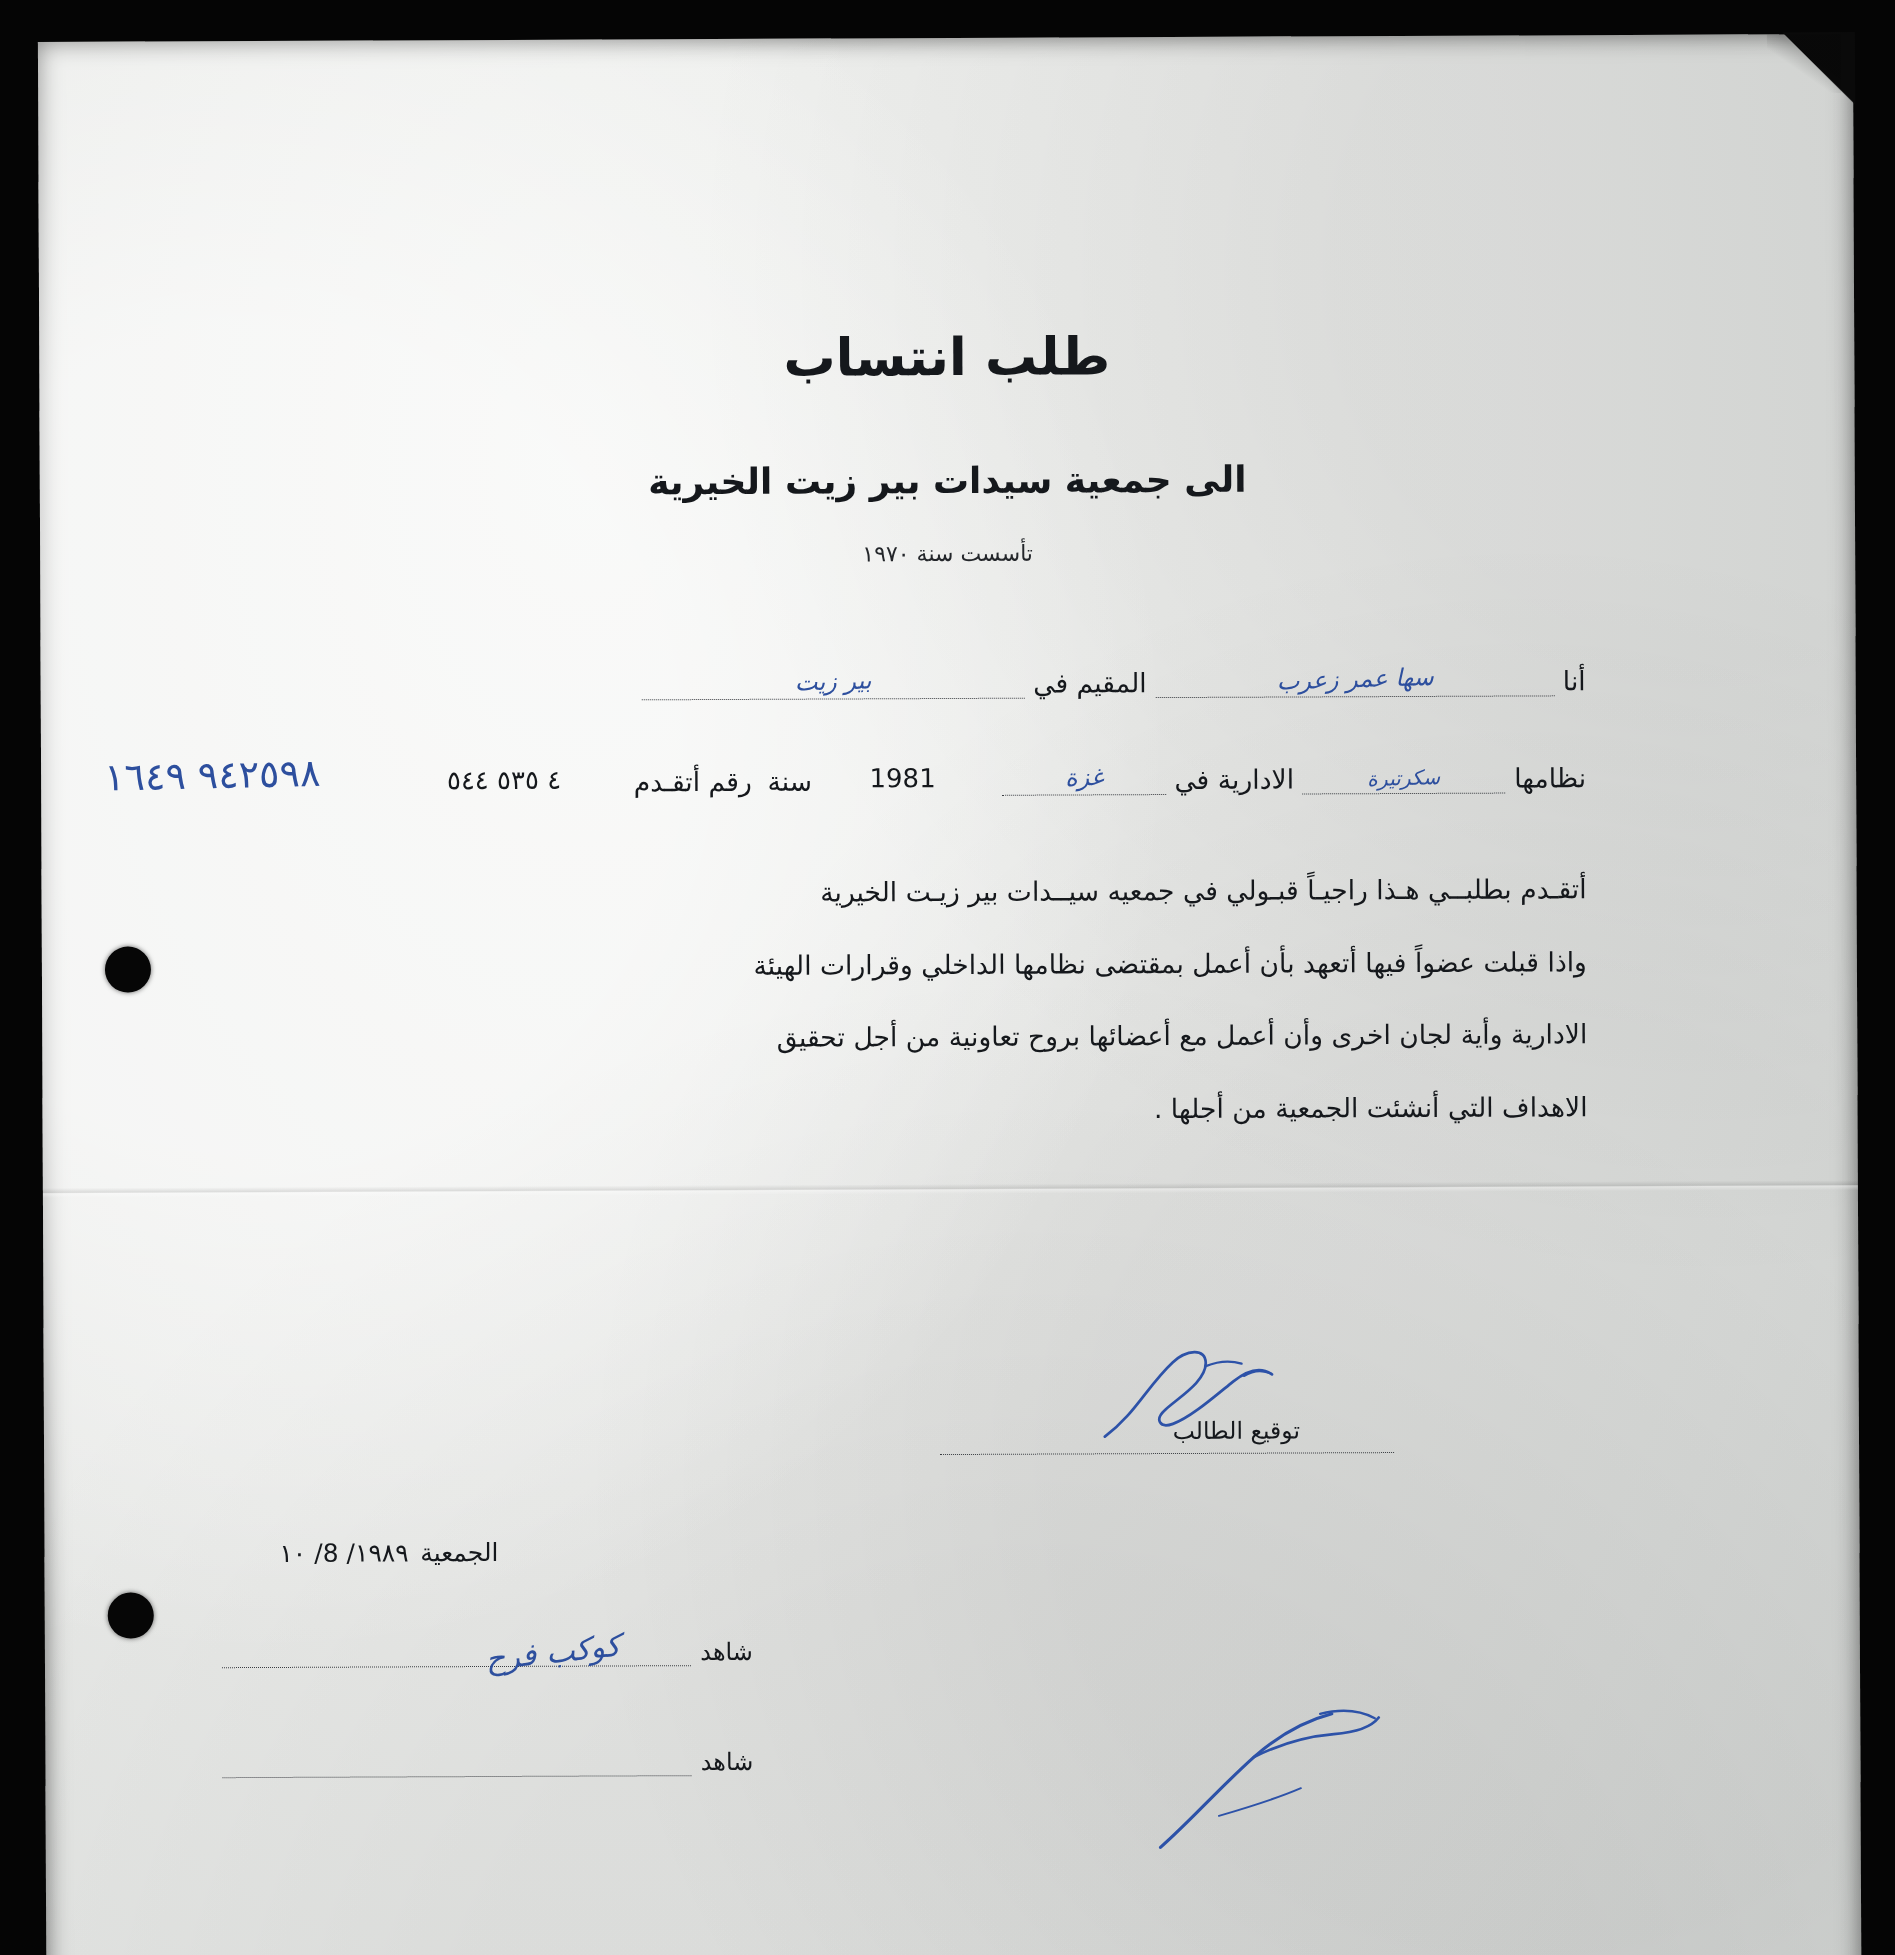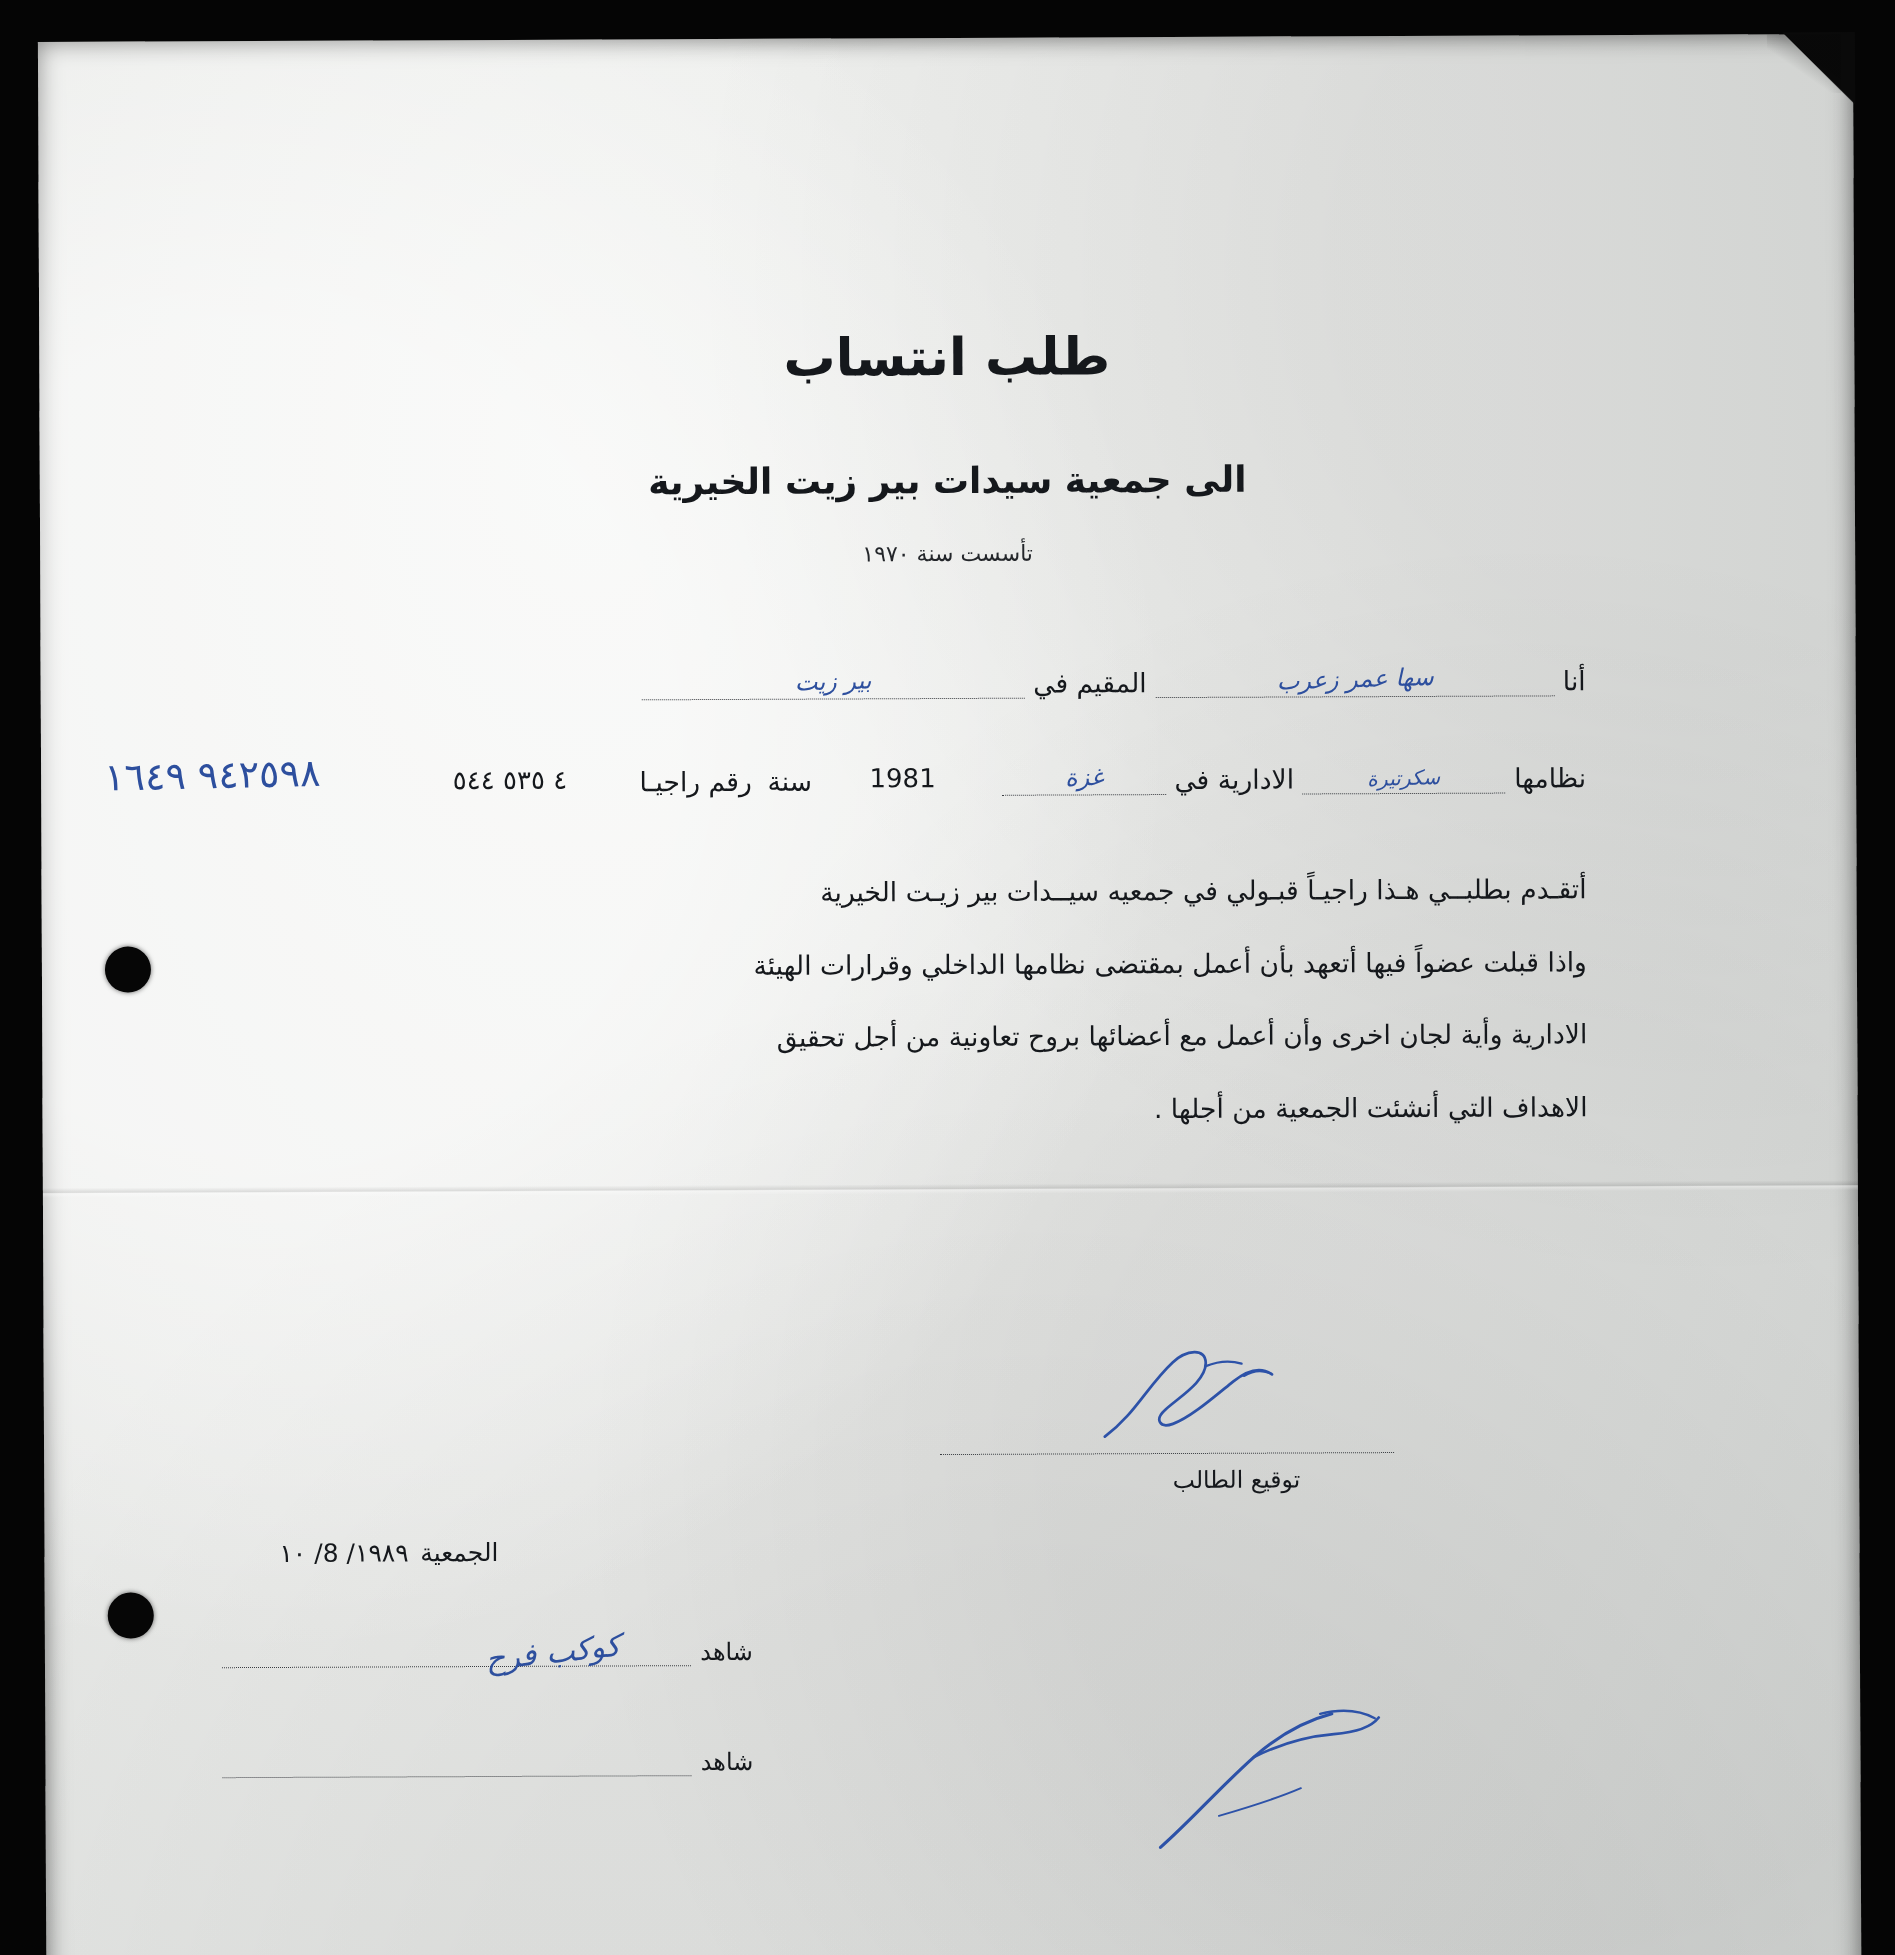--- a/index.html
+++ b/index.html
@@ -209,21 +209,21 @@
     position: absolute;
     right: 465px;
     top: 1416px;
     width: 454px;
     border-bottom: 1.2px dotted #3a3d42;
     height: 0;
   }
   #sign-applicant-label {
     position: absolute;
     right: 559px;
-    top: 1429px;
+    top: 1380px;
     font-size: 23.5px;
     color: #15181c;
   }
   #sign-applicant-mark {
     position: absolute;
     right: 567px;
     top: 1302px;
     width: 203px;
     height: 109px;
     pointer-events: none;
@@ -330,21 +330,21 @@
       <span class="handwriting" style="font-size:20.3px">سكرتيرة</span>
     </span>
     <span class="form-label">الادارية في</span>
     <span class="fill-line" style="width:164px">
       <span class="handwriting">غزة</span>
     </span>
     <span class="fill-line" style="width:164px;border-bottom:none">
       <span class="typed-val">1981</span>
     </span>
     <span class="form-label">سنة</span>
-    <span class="form-label" style="margin-right:15.6px">رقم راجيـا</span>
+    <span class="form-label" style="margin-right:15.6px">رقم أتقـدم</span>
     <span class="fill-line" style="width:242px;border-bottom:none">
       <span class="typed-val" style="letter-spacing:7px">٤ ٥٣٥ ٥٤٤</span>
     </span>
   </div>
 
   <div id="margin-number">٩٤٢٥٩٨ ١٦٤٩</div>
 
   <div id="body-block">
     <div class="body-line doc-text">أتقـدم بطلبــي هـذا راجيـاً قبـولي في جمعيه سيــدات بير زيـت الخيرية</div>
     <div class="body-line doc-text">واذا قبلت عضواً فيها أتعهد بأن أعمل بمقتضى نظامها الداخلي وقرارات الهيئة</div>

